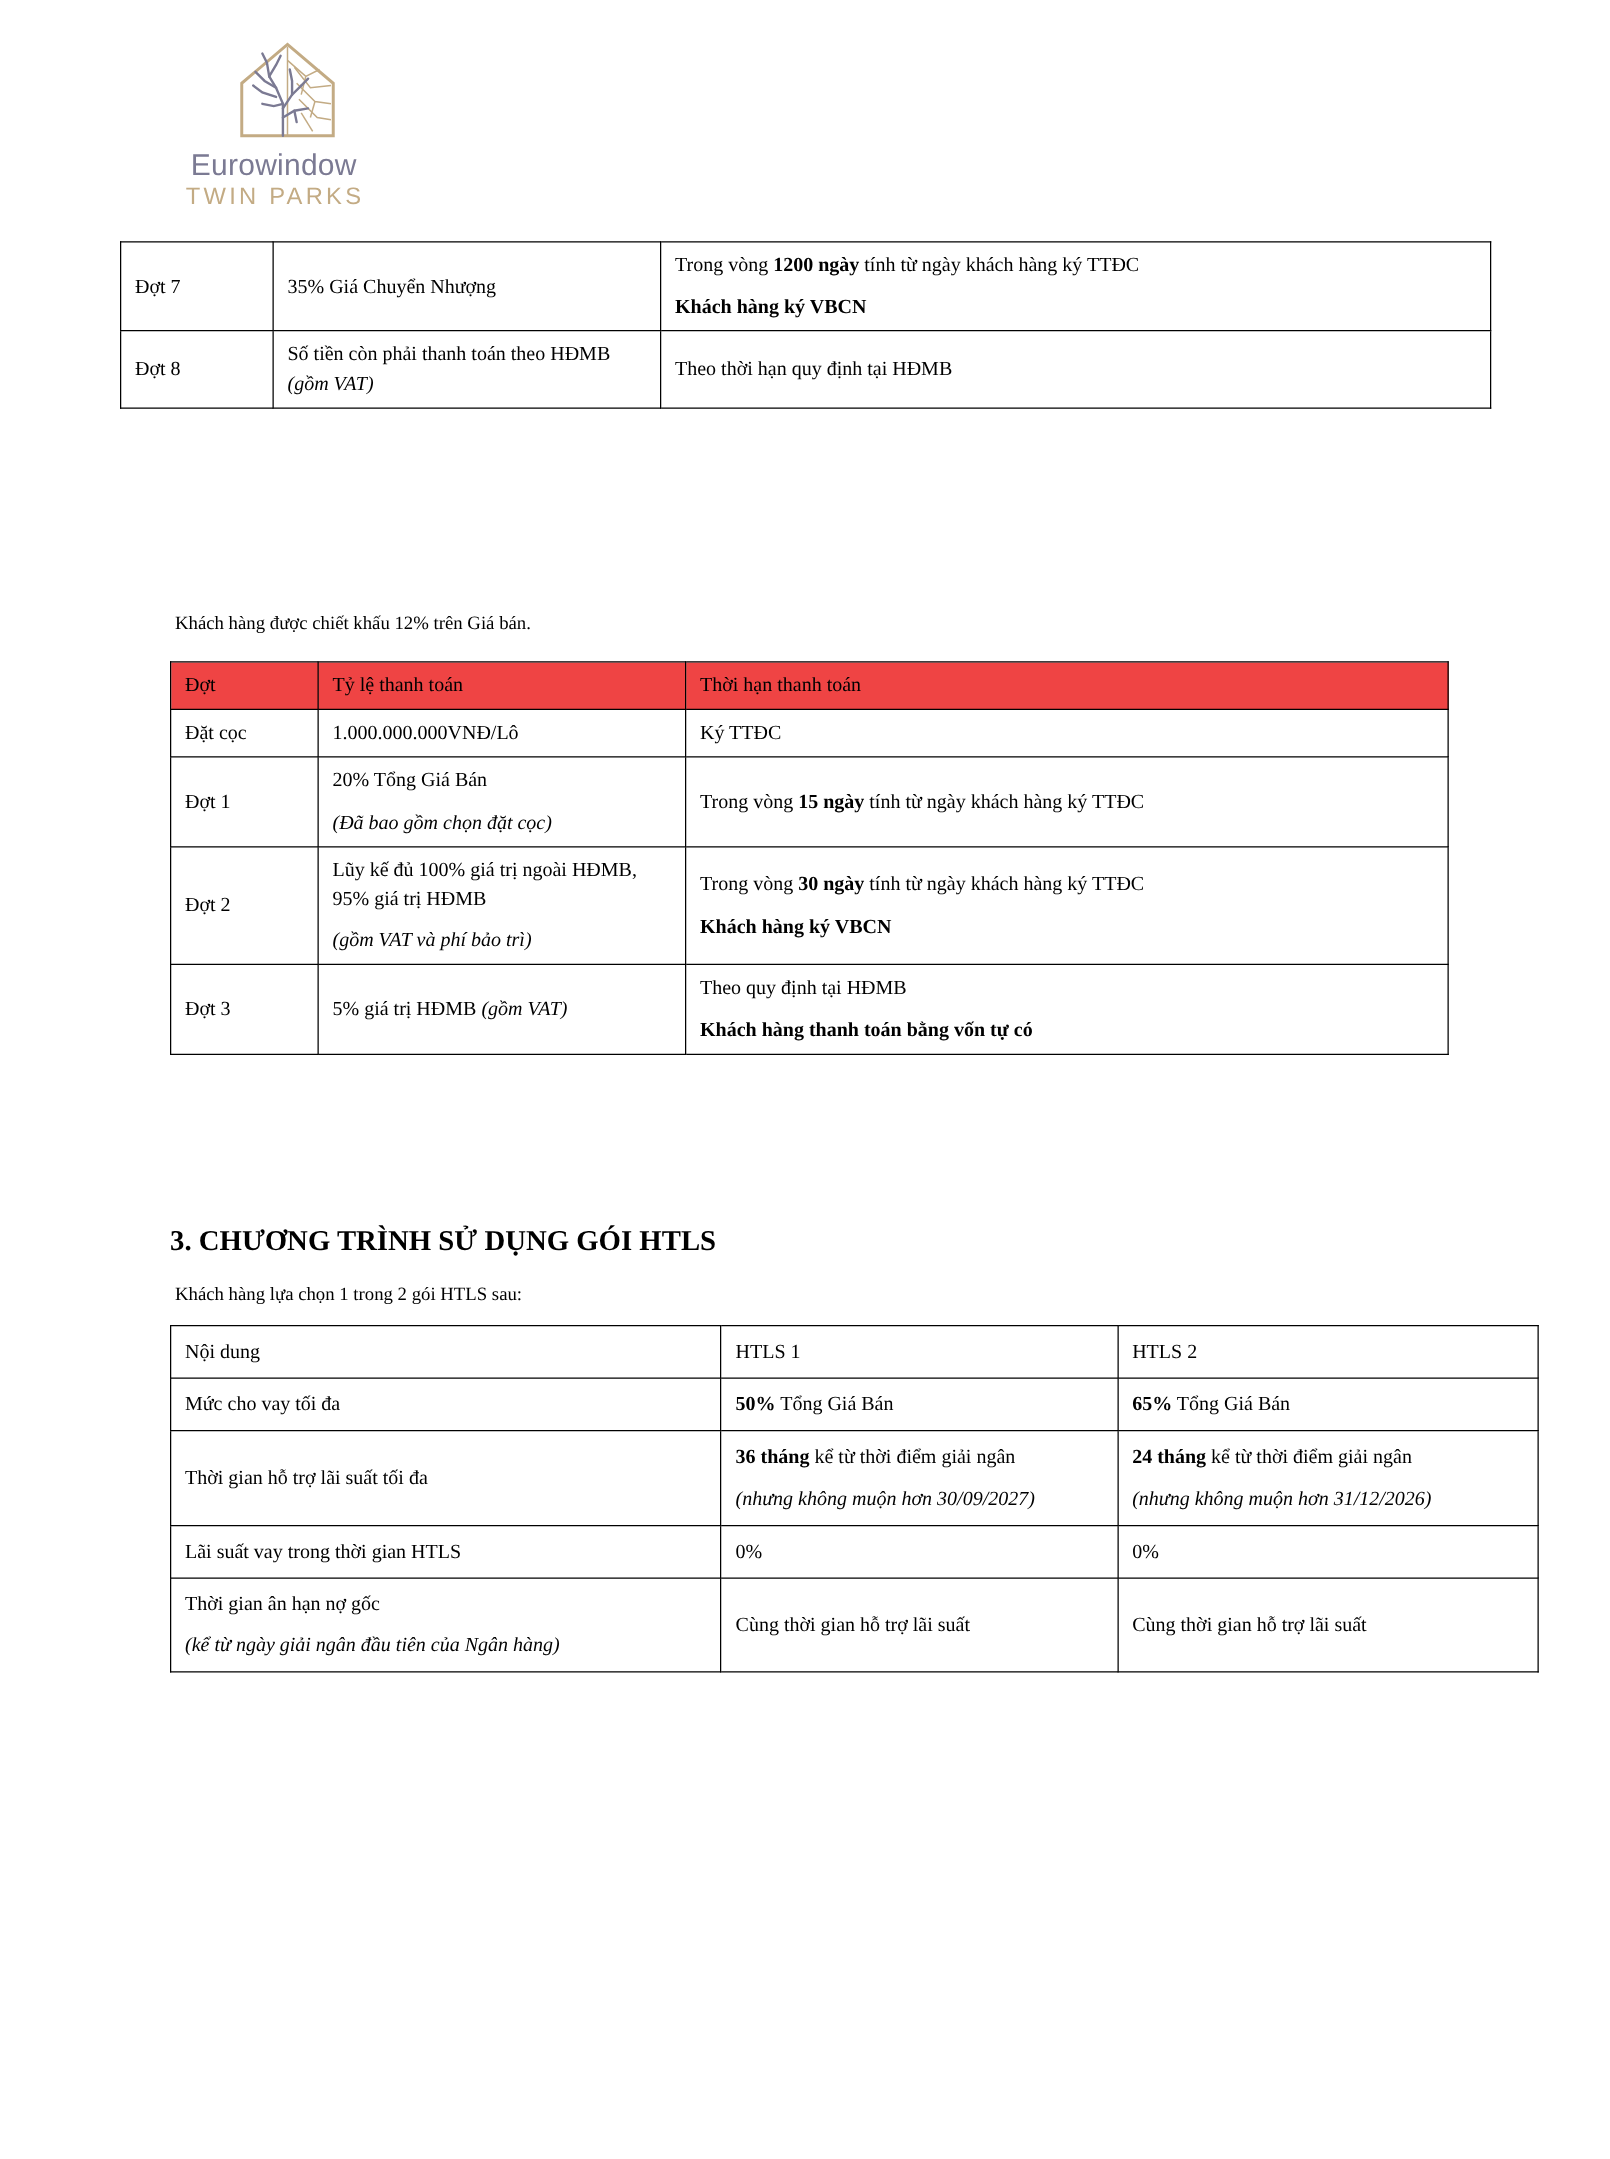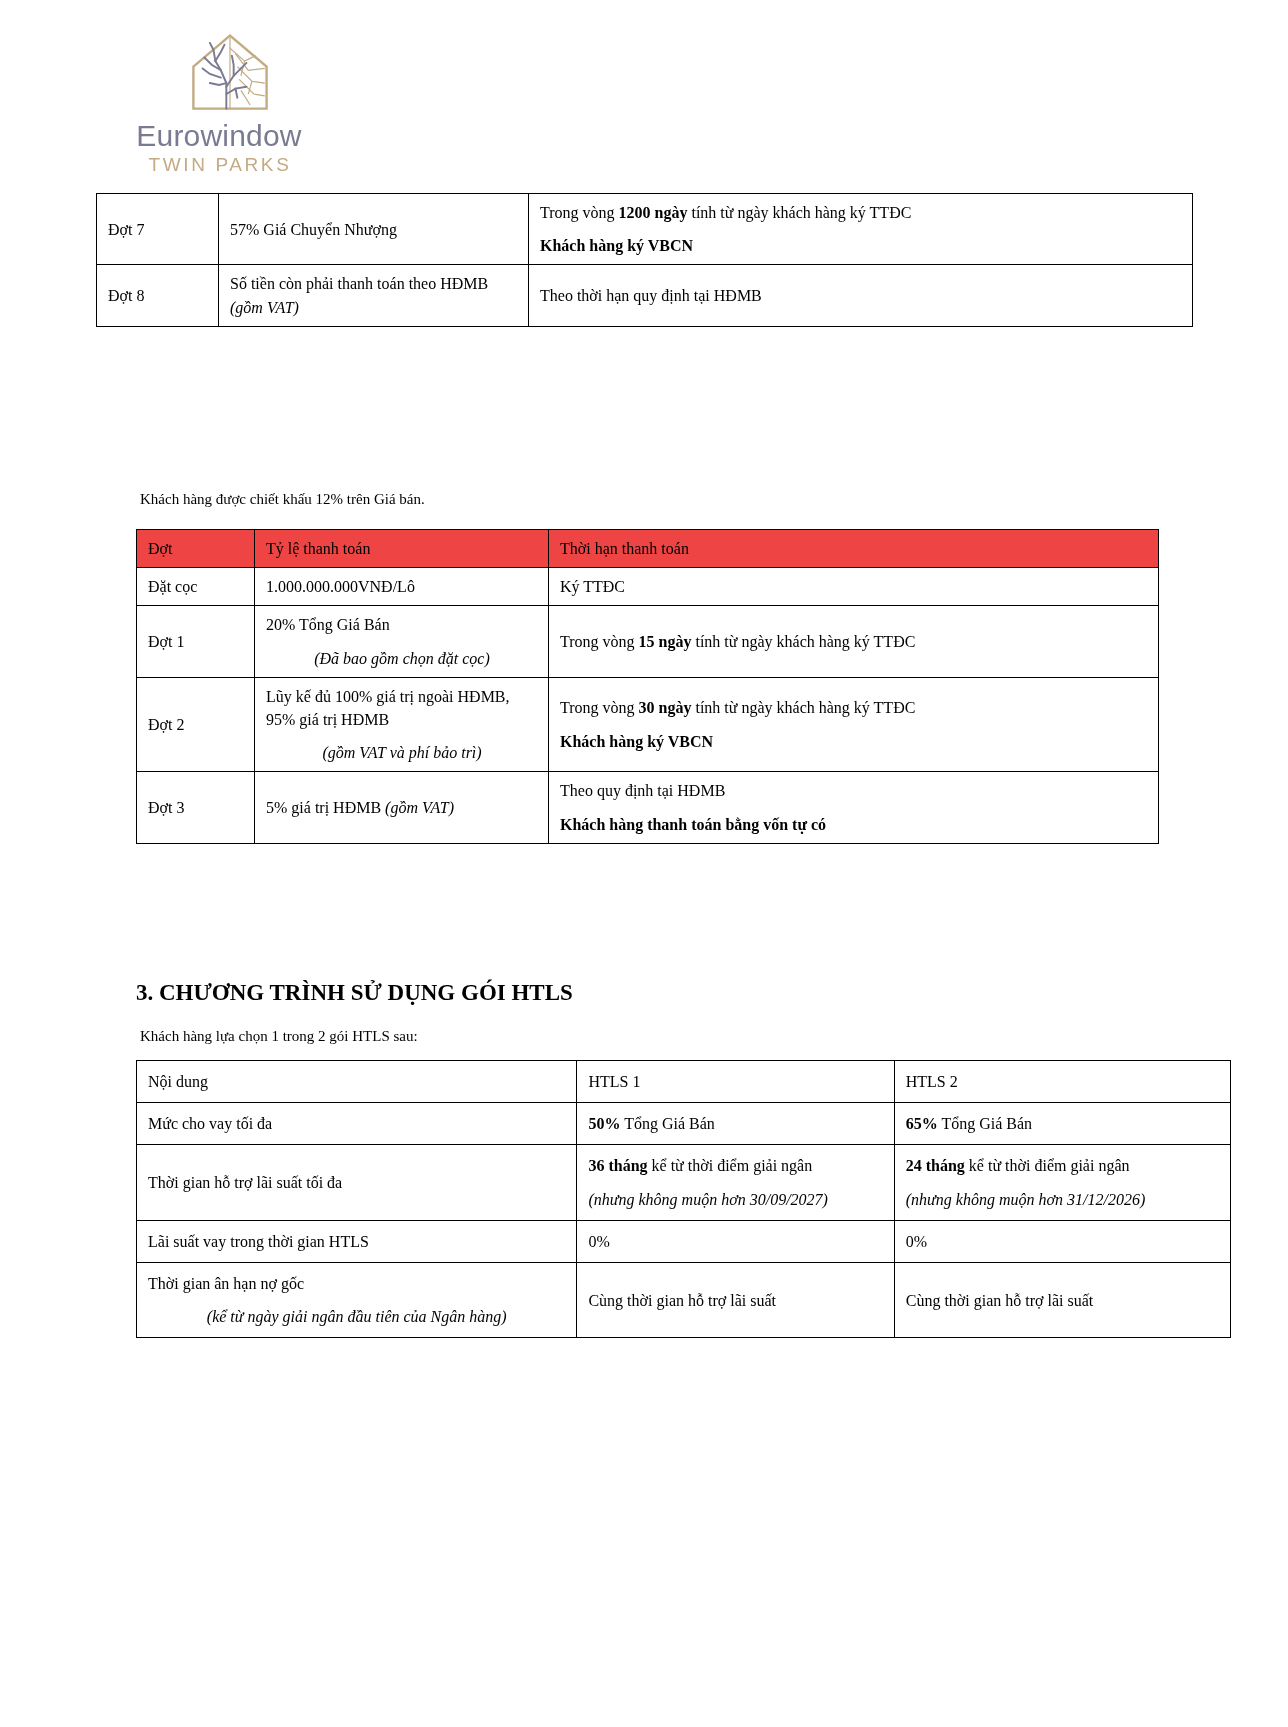--- a/index.html
+++ b/index.html
@@ -32,21 +32,21 @@
     text-align: center;
   }
   .logo-mark {
     width: 92px;
     height: 86px;
     margin: 0 auto 4px auto;
     display: block;
   }
   .logo-word {
     font-family: "Liberation Sans", "DejaVu Sans", sans-serif;
-    font-size: 30px;
+    font-size: 24px;
     letter-spacing: 0.2px;
     color: #7b7a93;
     line-height: 1.05;
     margin-left: -22px;
   }
   .logo-sub {
     font-family: "Liberation Sans", "DejaVu Sans", sans-serif;
     font-size: 19px;
     letter-spacing: 2.6px;
     color: #c3ab84;
@@ -66,21 +66,21 @@
   table.doc-table td, table.doc-table th {
     border: 1.3px solid #000000;
     padding: 7px 10px 7px 11px;
     vertical-align: middle;
     text-align: left;
     font-weight: normal;
   }
   .cell-center { text-align: center; }
   .cell-just { text-align: justify; text-align-last: left; }
   .b { font-weight: bold; }
-  .i { font-style: italic; text-align: center; }
+  .i { font-style: italic; }
   .gray-head td { background: #ef4444; font-weight: bold; text-align: center; }
 
   
   #table-dot78 {
     position: absolute;
     left: 96px;
     top: 193px;
     width: 1096px;
   }
   #table-dot78 td { height: 38px; }
@@ -161,21 +161,21 @@
 
   <table class="doc-table" id="table-dot78">
     <colgroup>
       <col style="width:122px">
       <col style="width:310px">
       <col style="width:664px">
     </colgroup>
     <tbody>
       <tr>
         <td class="cell-center b">Đợt 7</td>
-        <td>57% Giá Chuyển Nhượng</td>
+        <td>35% Giá Chuyển Nhượng</td>
         <td>
           <div class="pline"><span>Trong vòng </span><span class="b">1200 ngày</span><span> tính từ ngày khách hàng ký TTĐC</span></div>
           <div class="pline b">Khách hàng ký VBCN</div>
         </td>
       </tr>
       <tr>
         <td class="cell-center b">Đợt 8</td>
         <td class="cell-just"><span>Số tiền còn phải thanh toán theo HĐMB </span><span class="i">(gồm VAT)</span></td>
         <td>Theo thời hạn quy định tại HĐMB</td>
       </tr>

